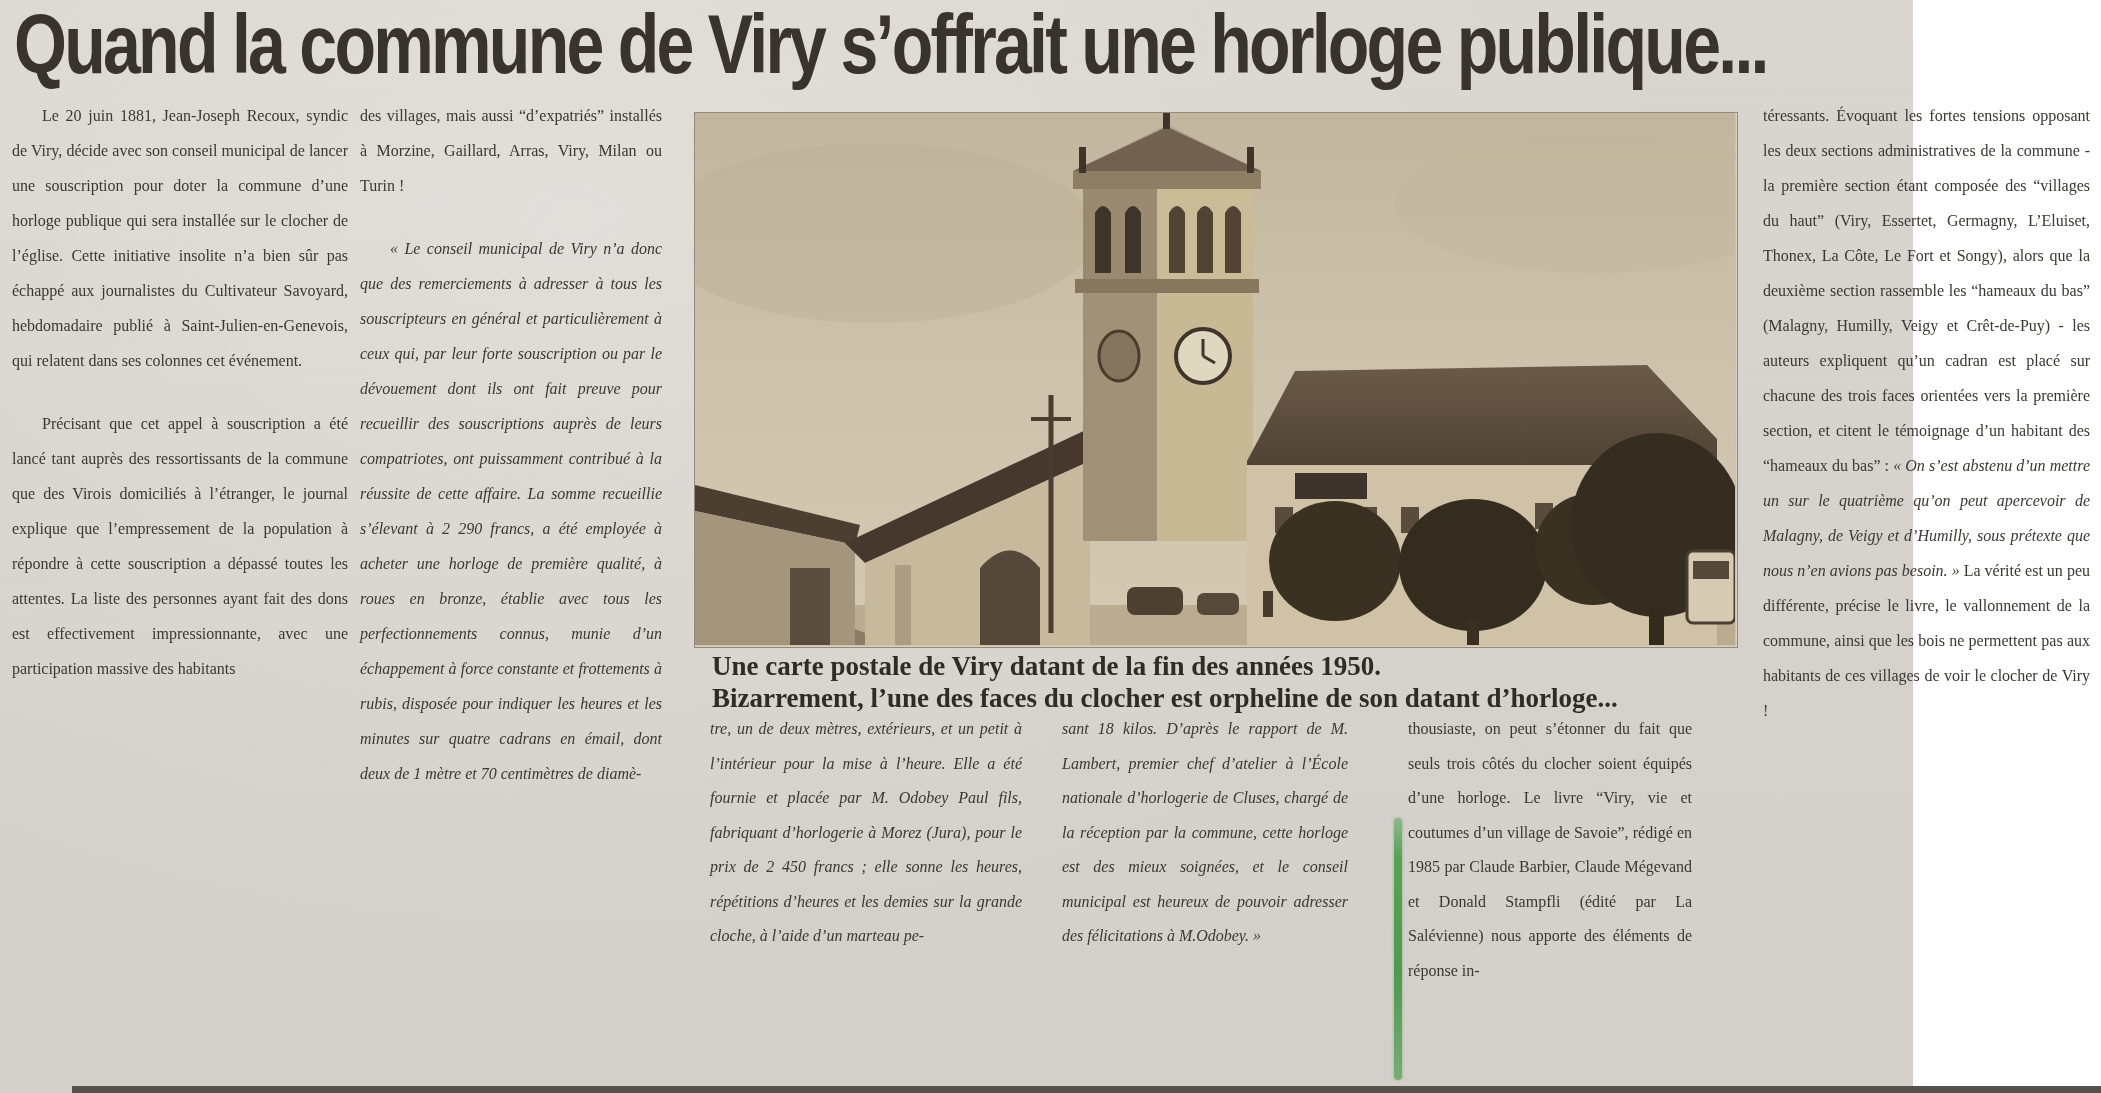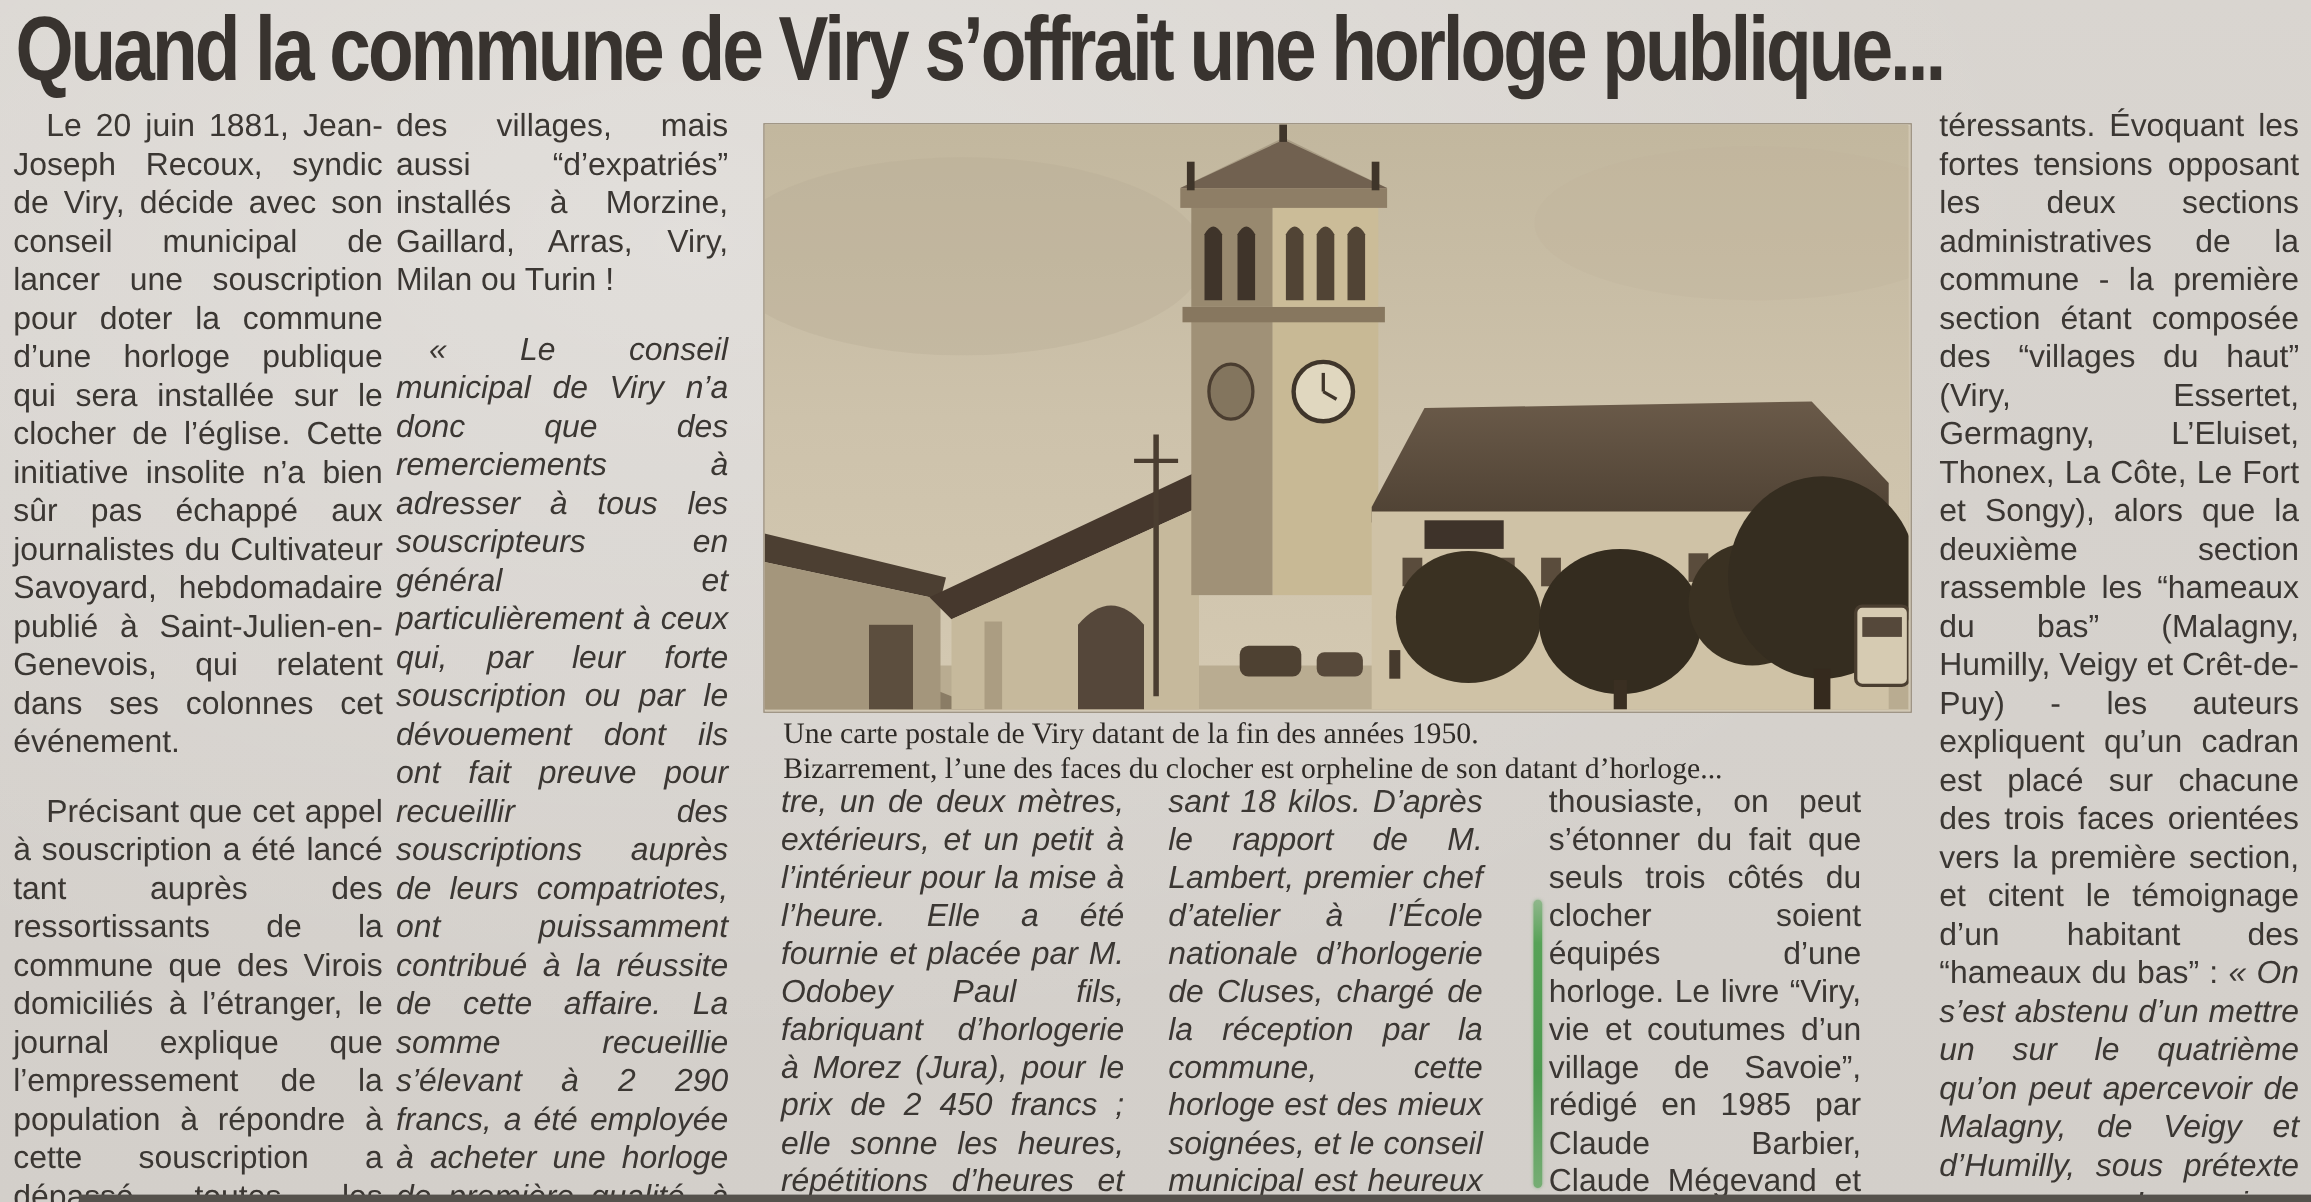--- a/index.html
+++ b/index.html
@@ -1,44 +1,44 @@
 <!DOCTYPE html>
 <html><head>
 <meta charset="utf-8">
 <style>
   html,body{margin:0;padding:0;}
   body{width:2101px;height:1093px;overflow:hidden;
        font-family:"Liberation Sans","DejaVu Sans",sans-serif;}
-  .page{position:absolute;left:0;top:0;width:2101px;height:1093px;
+  .page{position:absolute;left:0;top:0;width:1913px;height:1093px;
         background:
           radial-gradient(ellipse at 30% 20%, rgba(255,255,255,.25), rgba(0,0,0,0) 60%),
           linear-gradient(180deg,#d9d5d0 0%,#d6d2cd 40%,#d3cfca 100%);
         color:#3b3733;}
   .headline{position:absolute;left:14px;top:2px;width:2080px;height:84px;
             font-weight:700;font-size:74px;letter-spacing:-3px;color:#38332f;
             transform:scale(.92,1.12);transform-origin:0 50%;white-space:nowrap;
             font-family:"Liberation Sans",sans-serif;}
-  .col{position:absolute;font-size:29px;line-height:35px;text-align:justify;
-       color:#3b3733;}
+  .col{position:absolute;font-size:16px;line-height:35px;text-align:justify;
+       color:#3b3733;font-family:Liberation Serif, serif;}
   .col p{margin:0;}
   .col p.indent{text-indent:30px;}
   .col p.spaced{margin-top:28px;}
   .it{font-style:italic;}
   #col1{left:12px;  top:98px; width:336px;height:990px;}
   #col2{left:360px; top:98px; width:302px;height:990px;}
   #col3{left:710px; top:712px;width:312px;height:378px;line-height:34.5px;}
   #col4{left:1062px;top:712px;width:286px;height:378px;line-height:34.5px;}
   #col5{left:1408px;top:712px;width:284px;height:378px;line-height:34.5px;}
   #col6{left:1763px;top:98px; width:327px;height:992px;}
   .photo{position:absolute;left:694px;top:112px;width:1042px;height:534px;
          border:1px solid #948a7c;box-shadow:0 0 0 1px rgba(255,255,255,.25) inset;
          background:#ccc1aa;overflow:hidden;}
   .photo svg{display:block;}
   .caption{position:absolute;left:712px;top:650px;width:1030px;
-           font-family:"Liberation Serif","DejaVu Serif",serif;font-weight:400;
+           font-family:"Liberation Serif","DejaVu Serif",serif;font-weight:700;
            font-size:27px;line-height:32px;color:#2f2b27;}
   .green-line{position:absolute;left:1394px;top:818px;width:8px;height:262px;
               border-radius:5px;
               background:linear-gradient(180deg,rgba(87,162,87,.55),#57a257 15%,#4d9a50 60%,rgba(87,162,87,.75));
               box-shadow:0 0 3px rgba(87,162,87,.6);}
   .scan-edge{position:absolute;left:72px;top:1086px;width:2029px;height:7px;
              background:#55514c;}
 </style>
 </head>
 <body>

